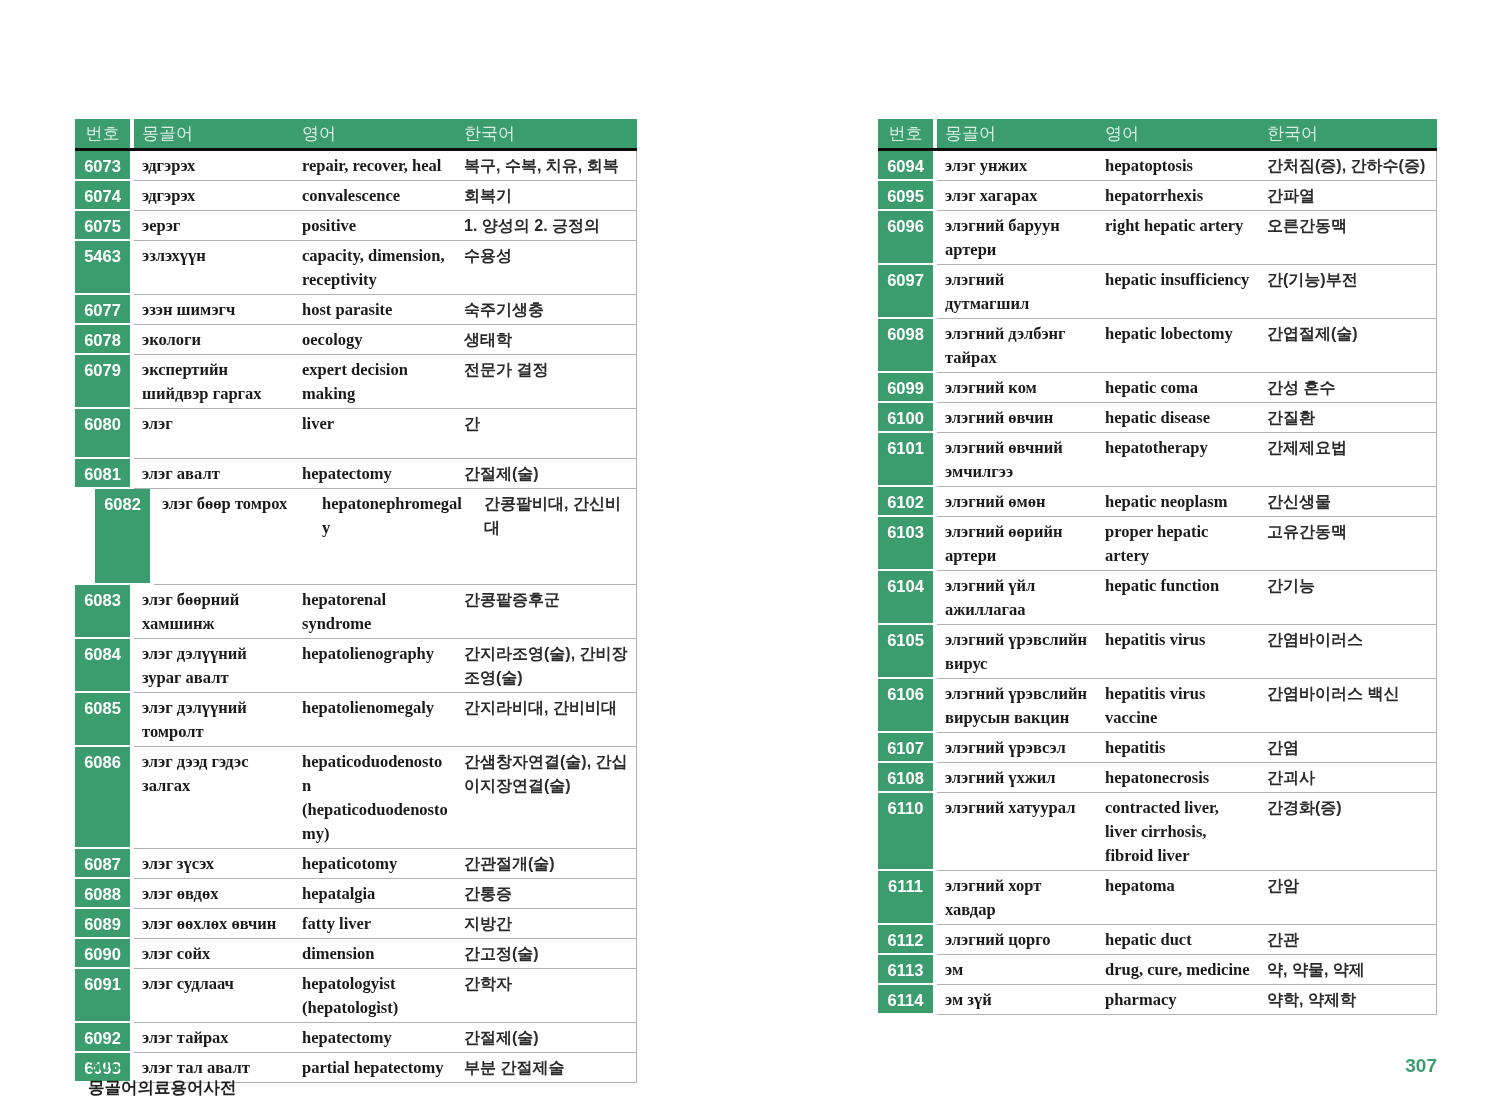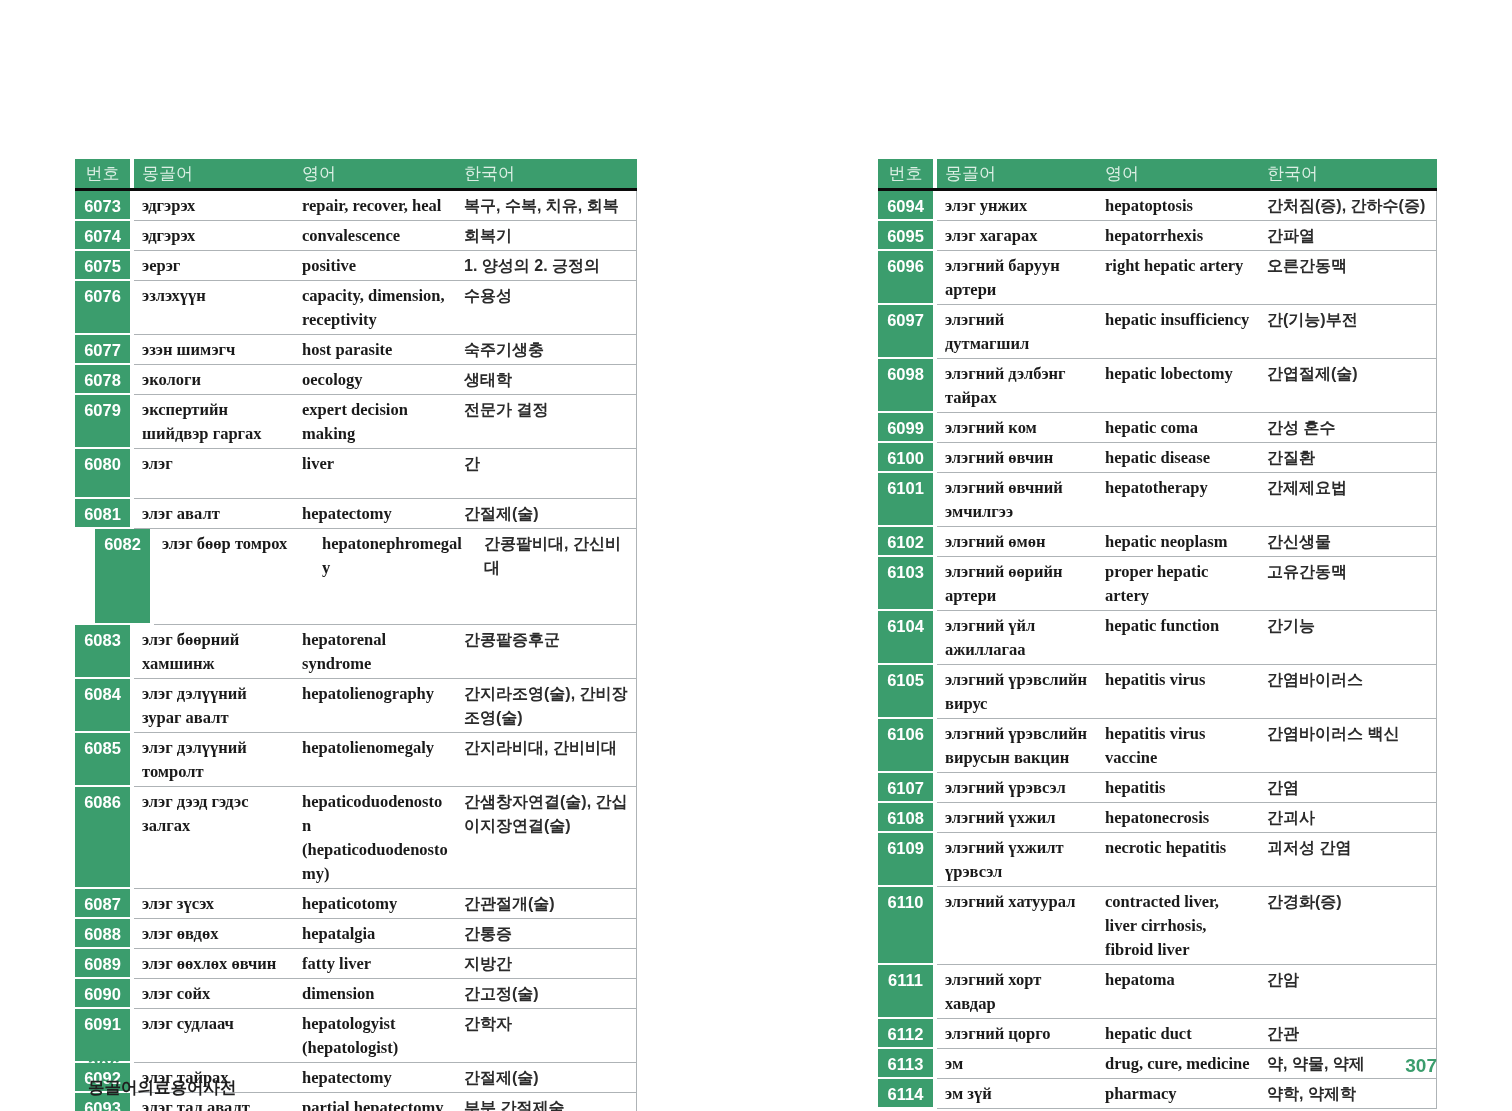--- a/index.html
+++ b/index.html
@@ -7,21 +7,21 @@
   html,body { margin:0; padding:0; background:#ffffff; }
   .sheet { position:relative; width:1512px; height:1111px; background:#fff; overflow:hidden;
            font-family:"Liberation Serif", serif; color:#1a1a1a; }
 
   .dict-table { position:absolute; top:119px; }
   #table-left  { left:75px;  width:562px; }
   #table-right { left:878px; width:559px; }
 
   .thead, .trow { display:grid; grid-template-columns:55px 4px 160px 162px 1fr; }
 
-  .thead { border-bottom:3px solid var(--rule);margin-top:40px; }
+  .thead { border-bottom:3px solid var(--rule); }
   .th { background:var(--green); color:#dcefe4; font-size:17px; line-height:24px;
         padding:3px 8px 2px; font-family:"Liberation Sans", sans-serif; }
   .th.no { text-align:center; padding-left:0; padding-right:0; }
   .th.gap { background:#ffffff; padding:0; }
 
   .tbody { border-right:1px solid var(--line);font-weight:bold; }
 
   .td { font-size:16.5px; line-height:24px; }
   .td.no { background:var(--green); color:#ffffff; text-align:center;
            font-family:"Liberation Sans", sans-serif; font-size:16.5px;
@@ -69,21 +69,21 @@
           <div class="td ko">회복기</div>
         </div>
         <div class="trow">
           <div class="td no">6075</div>
           <div class="td gap"></div>
           <div class="td mn">эерэг</div>
           <div class="td en">positive</div>
           <div class="td ko">1. 양성의 2. 긍정의</div>
         </div>
         <div class="trow">
-          <div class="td no">6076</div>
+          <div class="td no">5463</div>
           <div class="td gap"></div>
           <div class="td mn">эзлэхүүн</div>
           <div class="td en">capacity, dimension, receptivity</div>
           <div class="td ko">수용성</div>
         </div>
         <div class="trow">
           <div class="td no">6077</div>
           <div class="td gap"></div>
           <div class="td mn">эзэн шимэгч</div>
           <div class="td en">host parasite</div>
@@ -312,27 +312,20 @@
           <div class="td ko">간염</div>
         </div>
         <div class="trow">
           <div class="td no">6108</div>
           <div class="td gap"></div>
           <div class="td mn">элэгний үхжил</div>
           <div class="td en">hepatonecrosis</div>
           <div class="td ko">간괴사</div>
         </div>
         <div class="trow">
-          <div class="td no">6109</div>
-          <div class="td gap"></div>
-          <div class="td mn">элэгний үхжилт үрэвсэл</div>
-          <div class="td en">necrotic hepatitis</div>
-          <div class="td ko">괴저성 간염</div>
-        </div>
-        <div class="trow">
           <div class="td no">6110</div>
           <div class="td gap"></div>
           <div class="td mn">элэгний хатуурал</div>
           <div class="td en">contracted liver, liver cirrhosis, fibroid liver</div>
           <div class="td ko">간경화(증)</div>
         </div>
         <div class="trow">
           <div class="td no">6111</div>
           <div class="td gap"></div>
           <div class="td mn">элэгний хорт хавдар</div>

